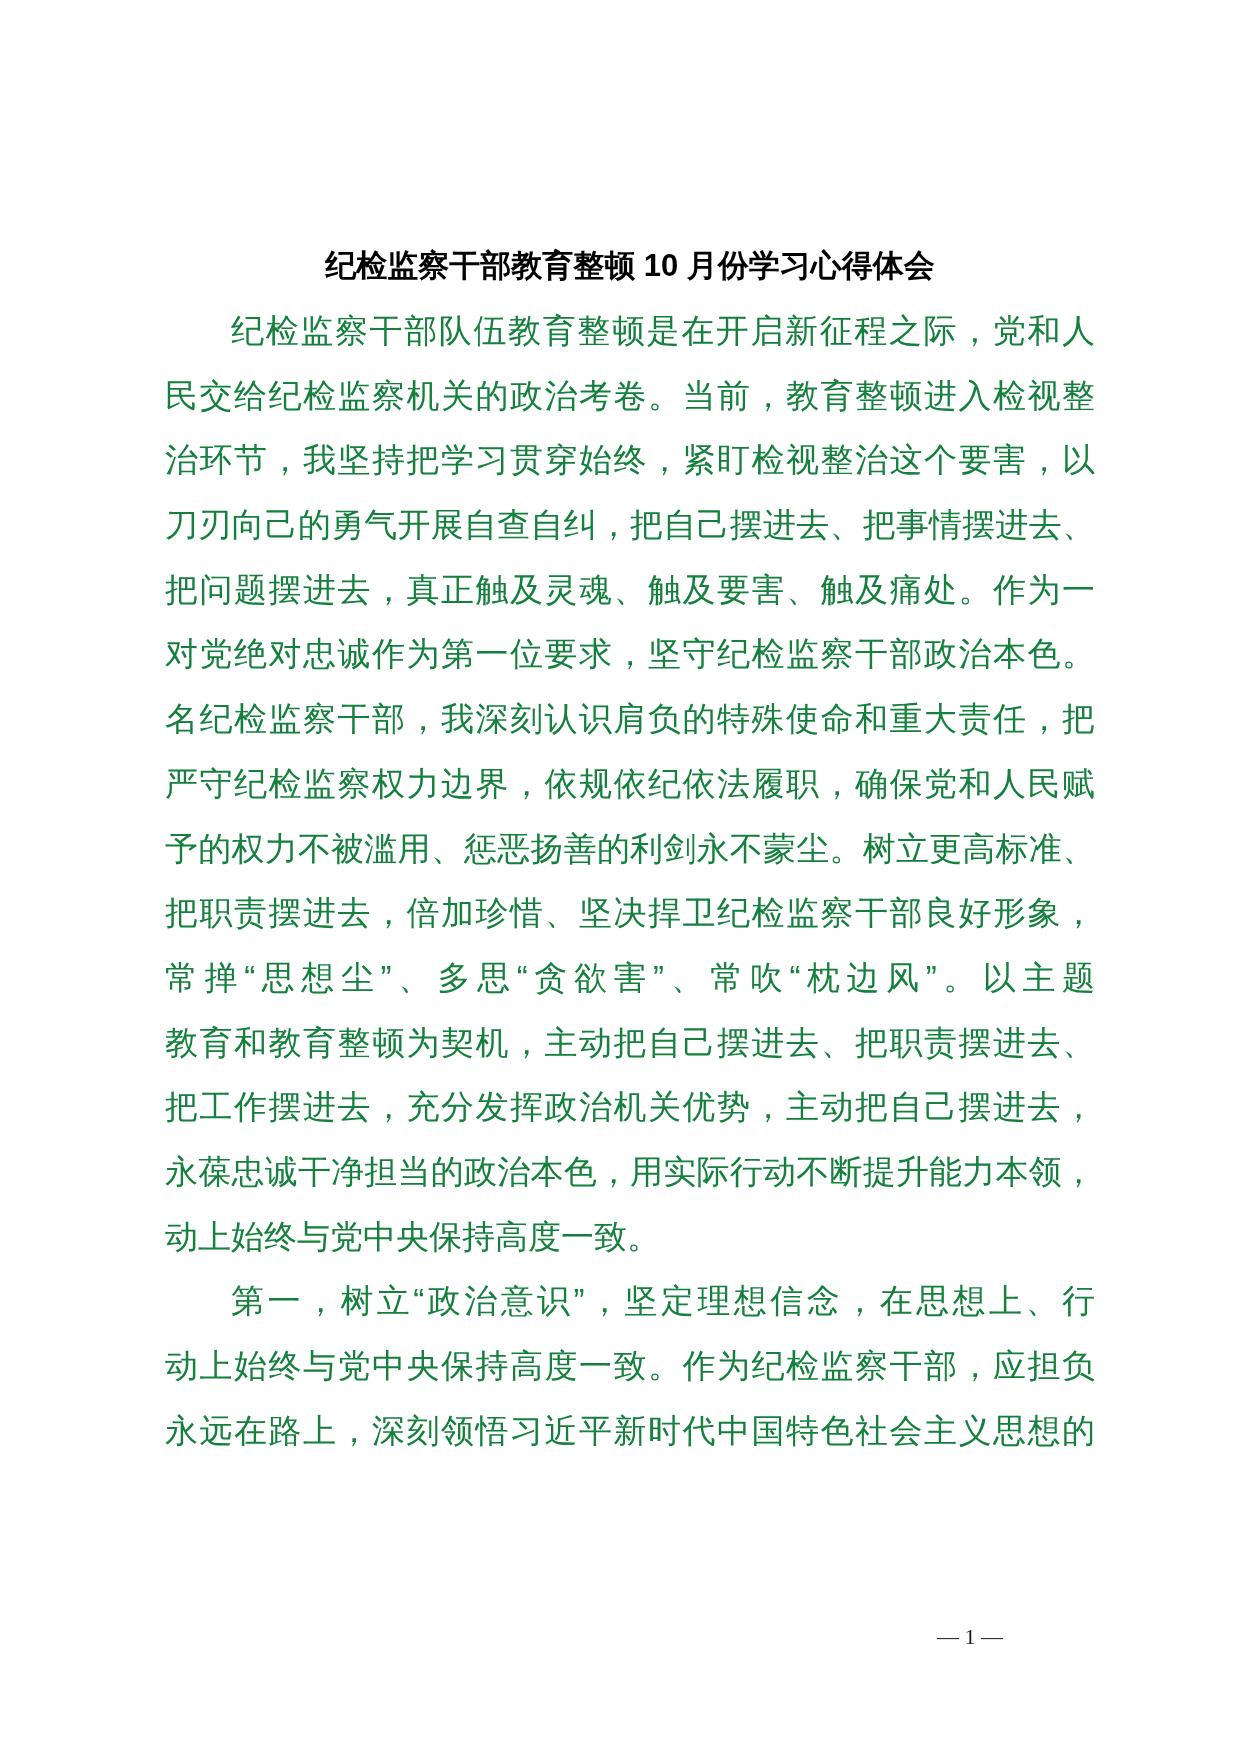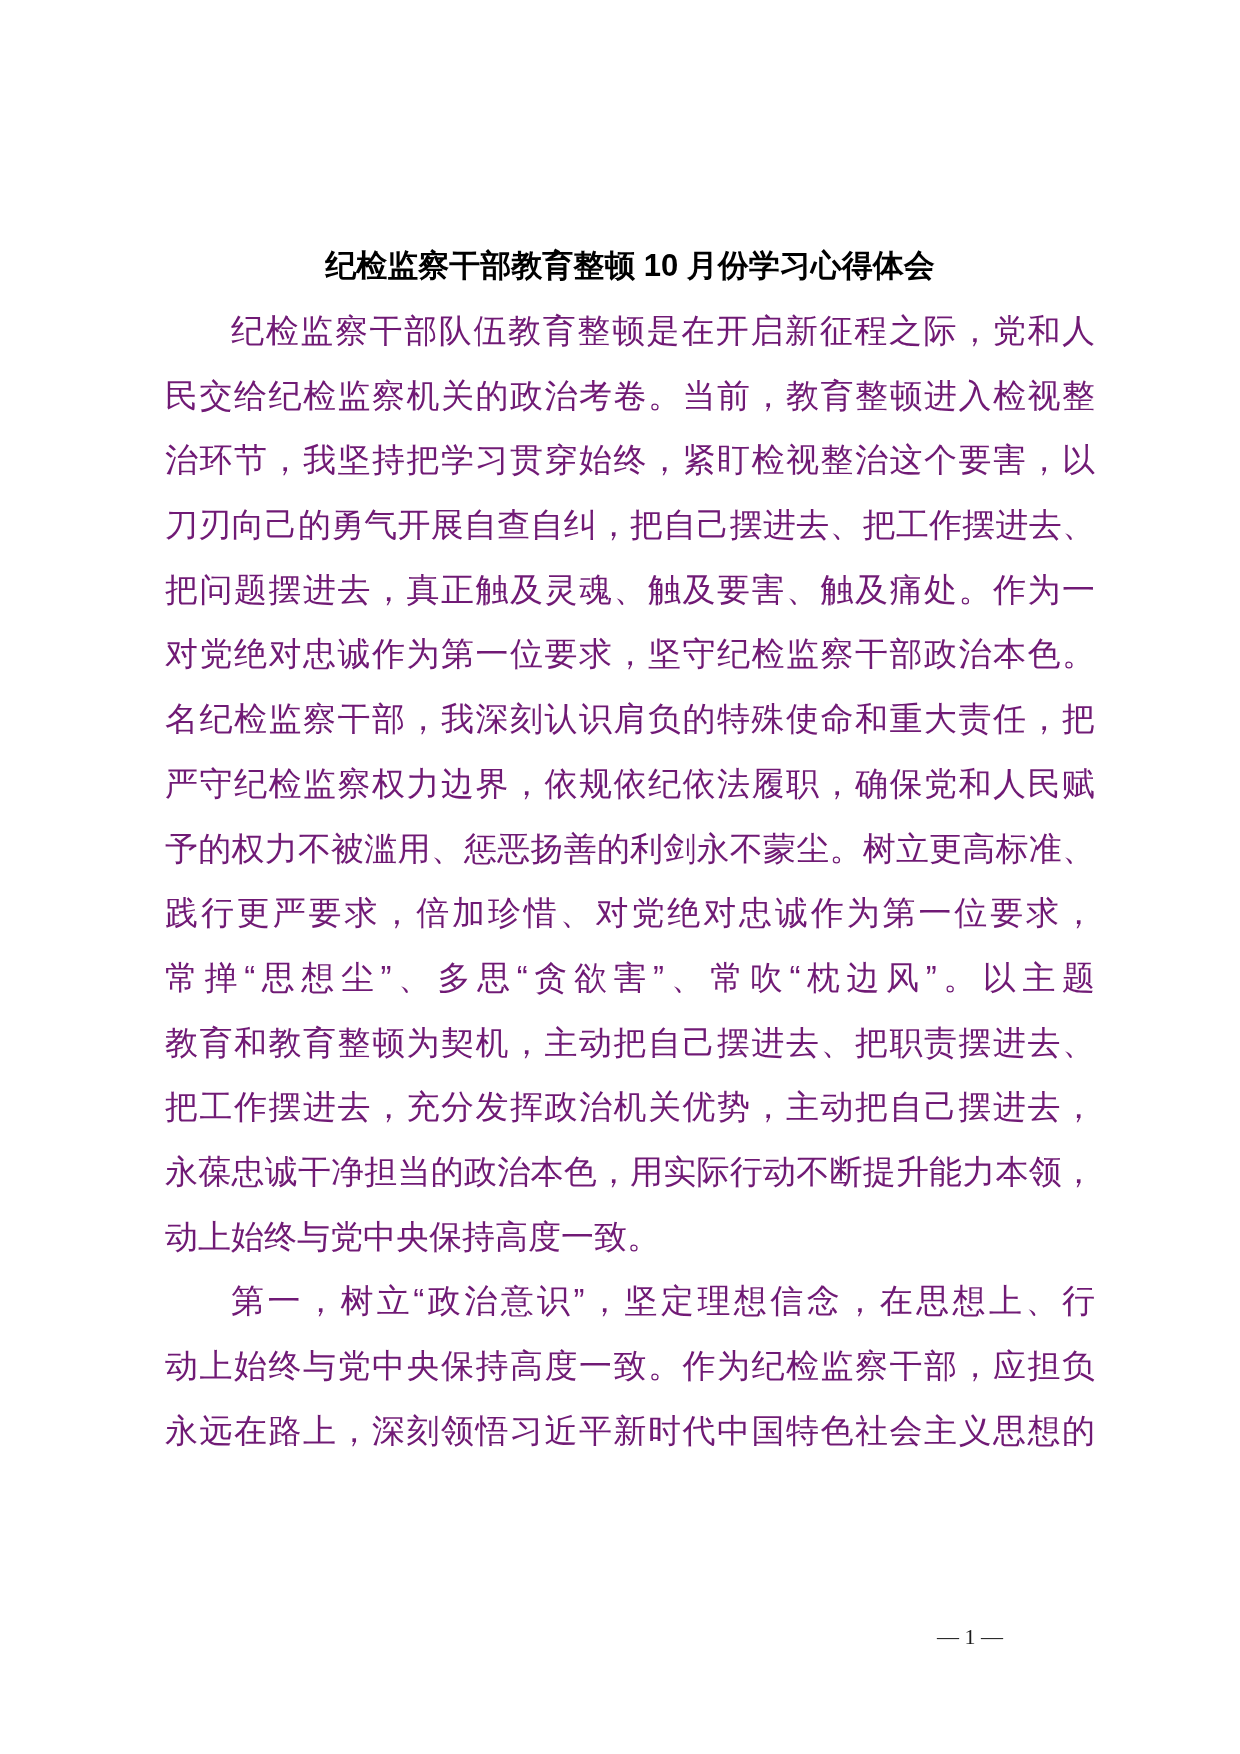--- a/index.html
+++ b/index.html
@@ -24,21 +24,21 @@
     font-size: 31px;
     font-weight: 700;
     line-height: 40px;
     color: #000000;
     font-family: "Liberation Sans", sans-serif;
   }
   .doc-body {
     position: absolute;
     top: 299px; left: 165px; width: 930px;
     font-size: 33px;
-    color: #701a75;
+    color: #15803d;
   }
   .line {
     height: 64.7px;
     line-height: 64.7px;
     overflow: hidden;
     text-align: justify;
     text-align-last: justify;
     white-space: normal;
   }
   .line.indent { text-indent: 66px; }
@@ -57,27 +57,27 @@
 <body>
 
 <div class="page">
 
   <h1 class="doc-title">纪检监察干部教育整顿 10 月份学习心得体会</h1>
 
   <div class="doc-body">
     <div class="line indent">纪检监察干部队伍教育整顿是在开启新征程之际，党和人</div>
     <div class="line">民交给纪检监察机关的政治考卷。当前，教育整顿进入检视整</div>
     <div class="line">治环节，我坚持把学习贯穿始终，紧盯检视整治这个要害，以</div>
-    <div class="line">刀刃向己的勇气开展自查自纠，把自己摆进去、把工作摆进去、</div>
+    <div class="line">刀刃向己的勇气开展自查自纠，把自己摆进去、把事情摆进去、</div>
     <div class="line">把问题摆进去，真正触及灵魂、触及要害、触及痛处。作为一</div>
     <div class="line">对党绝对忠诚作为第一位要求，坚守纪检监察干部政治本色。</div>
     <div class="line">名纪检监察干部，我深刻认识肩负的特殊使命和重大责任，把</div>
     <div class="line">严守纪检监察权力边界，依规依纪依法履职，确保党和人民赋</div>
     <div class="line">予的权力不被滥用、惩恶扬善的利剑永不蒙尘。树立更高标准、</div>
-    <div class="line">践行更严要求，倍加珍惜、对党绝对忠诚作为第一位要求，</div>
+    <div class="line">把职责摆进去，倍加珍惜、坚决捍卫纪检监察干部良好形象，</div>
     <div class="line">常掸“思想尘”、多思“贪欲害”、常吹“枕边风”。以主题</div>
     <div class="line">教育和教育整顿为契机，主动把自己摆进去、把职责摆进去、</div>
     <div class="line">把工作摆进去，充分发挥政治机关优势，主动把自己摆进去，</div>
     <div class="line">永葆忠诚干净担当的政治本色，用实际行动不断提升能力本领，</div>
     <div class="line para-end">动上始终与党中央保持高度一致。</div>
     <div class="line indent">第一，树立“政治意识”，坚定理想信念，在思想上、行</div>
     <div class="line">动上始终与党中央保持高度一致。作为纪检监察干部，应担负</div>
     <div class="line">永远在路上，深刻领悟习近平新时代中国特色社会主义思想的</div>
   </div>
 

